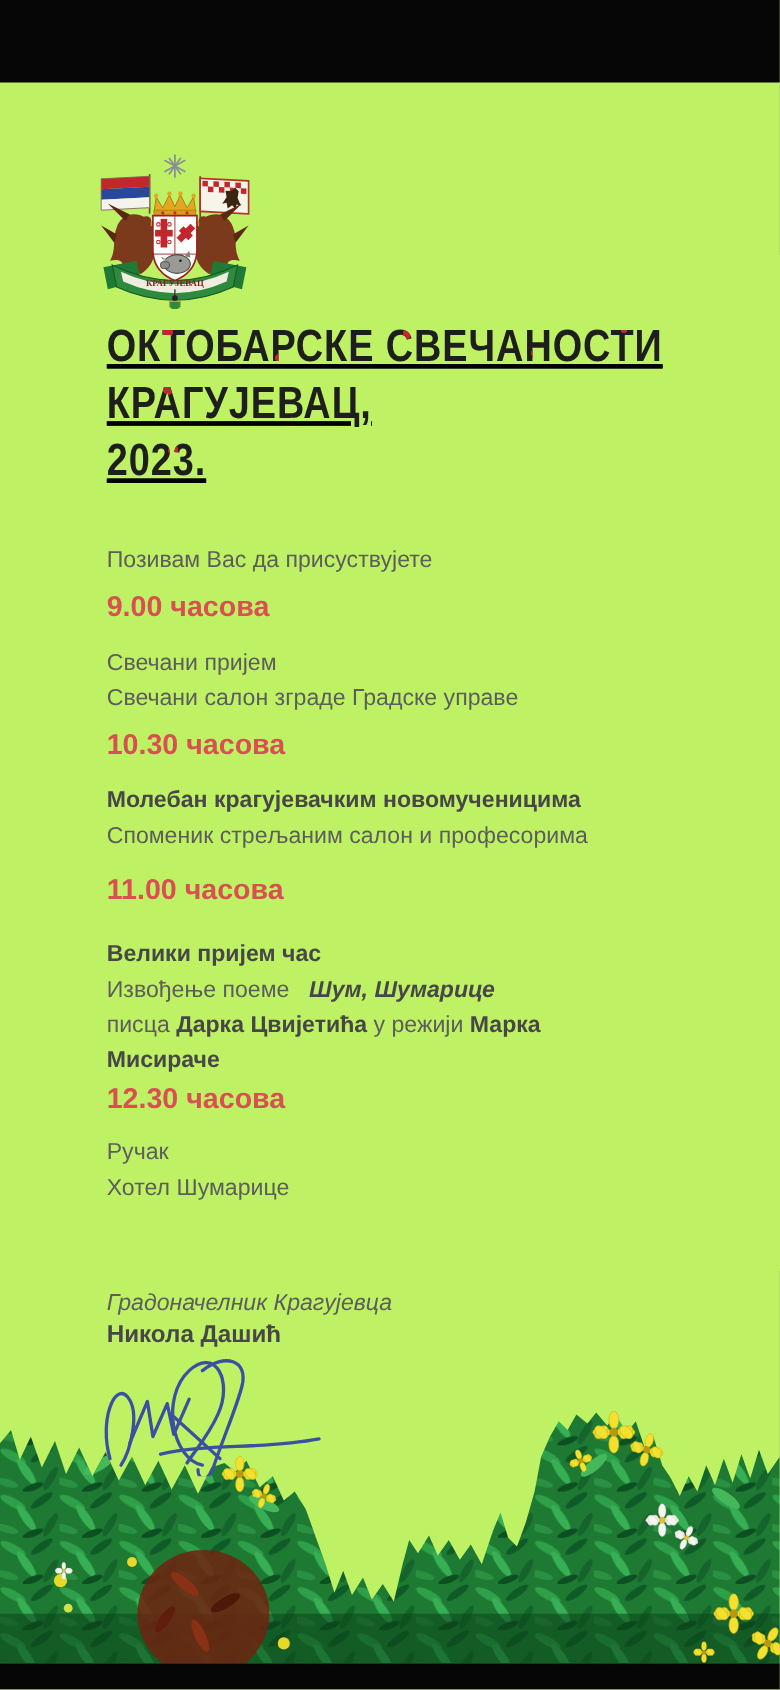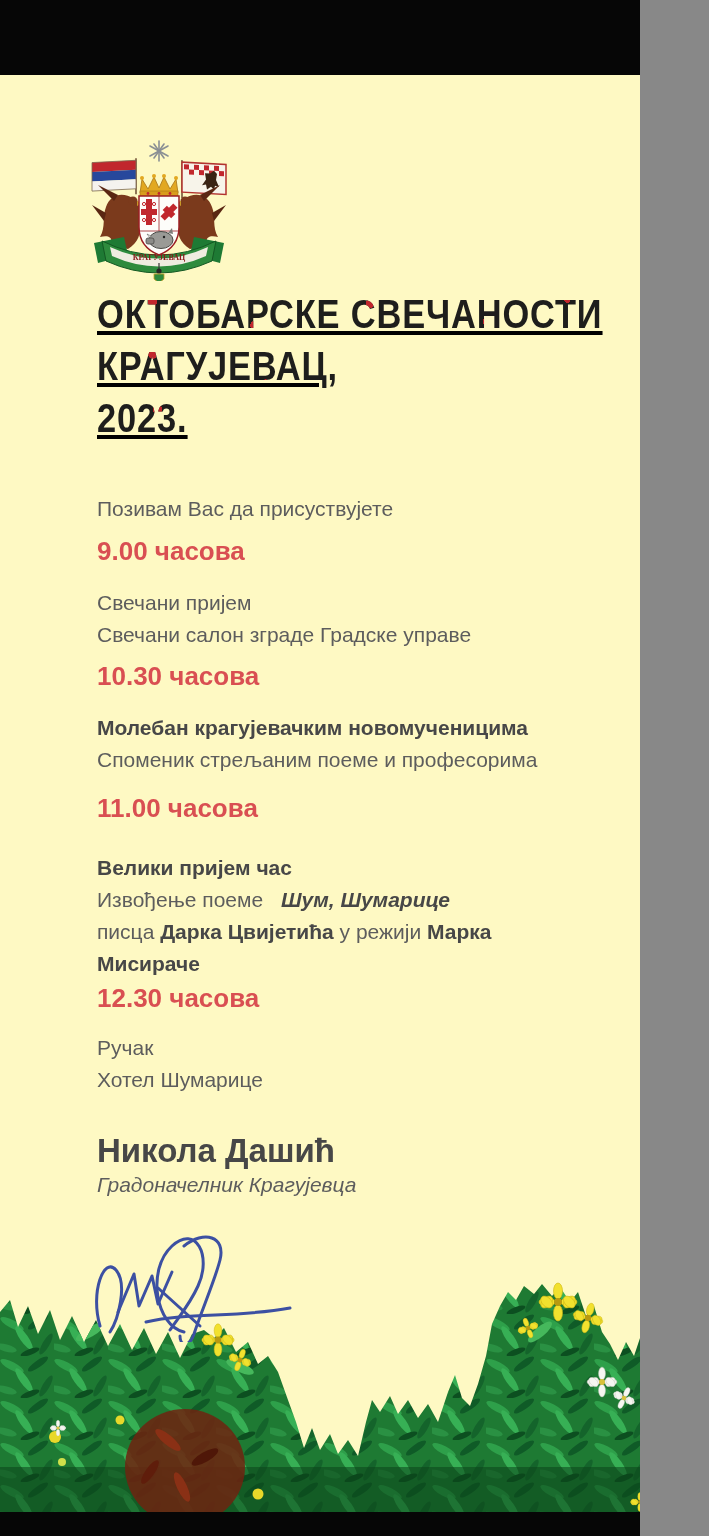--- a/index.html
+++ b/index.html
@@ -1,17 +1,17 @@
 <!DOCTYPE html>
 <html style="--bar-black: #060606; --title-black: #1e1e1c; --title-red: #c2272d; --accent-red: #d94f52; --text-gray: #5d5d5d; --text-dark: #474747; --signature-blue: #3c50a2;"><head>
 <meta charset="utf-8">
 <style>
   html,body{margin:0;padding:0;background:#888;}
   .page{
-    position:relative;width:640px;height:1536px;background:#fef9c3;
+    position:relative;width:709px;height:1536px;background:#bef264;
     overflow:hidden;font-family:"Liberation Sans",sans-serif;
   }
   .bar{position:absolute;left:0;width:709px;background:var(--bar-black);}
   .bar.top{top:0;height:75px;}
   .bar.bottom{bottom:0;height:24px;z-index:9;}
 
   
   .emblem{position:absolute;left:84px;top:139px;width:150px;height:142px;}
 
   
@@ -43,21 +43,21 @@
   .y-intro{top:494px;}
   .y-t1{top:536px;}
   .y-e1a{top:588px;} .y-e1b{top:620px;}
   .y-t2{top:661px;}
   .y-e2a{top:713px;} .y-e2b{top:745px;}
   .y-t3{top:793px;}
   .y-e3a{top:853px;} .y-e3b{top:885px;} .y-e3c{top:917px;} .y-e3d{top:949px;}
   .y-t4{top:983px;}
   .y-e4a{top:1033px;} .y-e4b{top:1065px;}
   .y-role{top:1158px;margin-top:12px;}
-  .y-name{top:1136px;font-size:33px;}
+  .y-name{top:1198px;font-size:22px;}
 
   .signature{position:absolute;left:88px;top:1230px;z-index:5;}
   .grass{position:absolute;left:0;bottom:24px;z-index:3;}
 </style>
 </head>
 <body>
 
 <div class="page">
 
   <div class="bar top"></div>
@@ -176,21 +176,21 @@
   </h1>
 
   <div class="tline y-intro">Позивам Вас да присуствујете</div>
 
   <div class="tline time y-t1">9.00 часова</div>
   <div class="tline y-e1a">Свечани пријем</div>
   <div class="tline y-e1b">Свечани салон зграде Градске управе</div>
 
   <div class="tline time y-t2">10.30 часова</div>
   <div class="tline bold y-e2a">Молебан крагујевачким новомученицима</div>
-  <div class="tline y-e2b">Споменик стрељаним поеме и професорима</div>
+  <div class="tline y-e2b">Споменик стрељаним салон и професорима</div>
 
   <div class="tline time y-t3">11.00 часова</div>
   <div class="tline bold y-e3a">Велики пријем час</div>
   <div class="tline y-e3b">
     <span>Извођење поеме </span><span class="bi">Шум, Шумарице</span>
   </div>
   <div class="tline y-e3c">
     <span>писца </span><span class="bold">Дарка Цвијетића</span><span> у режији </span><span class="bold">Марка</span>
   </div>
   <div class="tline bold y-e3d">Мисираче</div>

